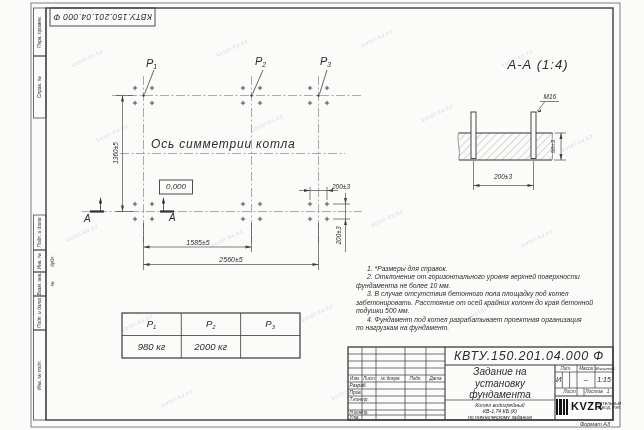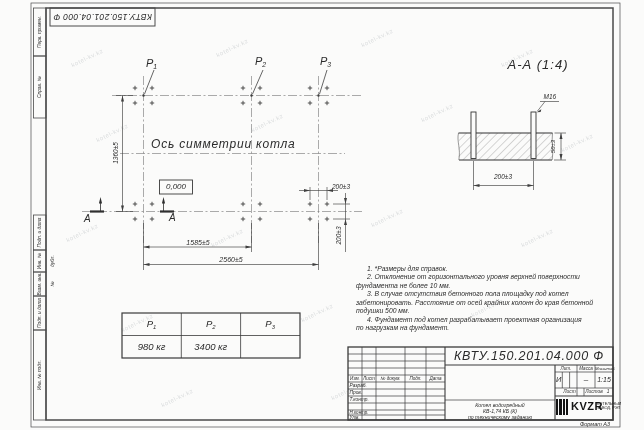--- a/index.html
+++ b/index.html
@@ -226,24 +226,29 @@
     <div class="note-line">забетонировать. Расстояние от осей крайних колонн до края бетонной</div>
     <div class="note-line">подушки 500 мм.</div>
     <div class="note-line indent">4. Фундамент под котел разрабатывает проектная организация</div>
     <div class="note-line">по нагрузкам на фундамент.</div>
   </div>
 
   <span class="t c" style="left:122px;top:313px;width:59px;height:22.5px;line-height:22.5px;font-size:9.5px"><span>P</span><span class="psub">1</span></span>
   <span class="t c" style="left:181.3px;top:313px;width:59px;height:22.5px;line-height:22.5px;font-size:9.5px"><span>P</span><span class="psub">2</span></span>
   <span class="t c" style="left:240.6px;top:313px;width:59px;height:22.5px;line-height:22.5px;font-size:9.5px"><span>P</span><span class="psub">3</span></span>
   <span class="t c" style="left:122px;top:335.5px;width:59px;height:22.5px;line-height:22.5px;font-size:9.5px">980 кг</span>
-  <span class="t c" style="left:181.3px;top:335.5px;width:59px;height:22.5px;line-height:22.5px;font-size:9.5px">3400 кг</span>
+  <span class="t c" style="left:181.3px;top:335.5px;width:59px;height:22.5px;line-height:22.5px;font-size:9.5px">2000 кг</span>
 
   <span class="t c" style="left:447px;top:347.5px;width:164px;height:17px;line-height:17px;font-size:12.5px;letter-spacing:.8px">КВТУ.150.201.04.000 Ф</span>
 
+  <div style="position:absolute;left:446px;top:366px;width:108px;text-align:center">
+    <div class="t" style="position:static;font-size:10px;line-height:11.5px">Задание на</div>
+    <div class="t" style="position:static;font-size:10px;line-height:11.5px">установку</div>
+    <div class="t" style="position:static;font-size:10px;line-height:11.5px">фундамента</div>
+  </div>
   <div style="position:absolute;left:446px;top:401.5px;width:108px;text-align:center">
     <div class="t" style="position:static;font-size:5.2px;line-height:6.1px">Котел водогрейный</div>
     <div class="t" style="position:static;font-size:5.2px;line-height:6.1px">КВ-1,74 КБ (К)</div>
     <div class="t" style="position:static;font-size:5.2px;line-height:6.1px">по техническому заданию</div>
   </div>
 
   <span class="t c" style="left:348px;top:375px;width:14px;height:7px;line-height:7px;font-size:4.6px">Изм.</span>
   <span class="t c" style="left:362px;top:375px;width:14px;height:7px;line-height:7px;font-size:4.6px">Лист</span>
   <span class="t c" style="left:376px;top:375px;width:29px;height:7px;line-height:7px;font-size:4.6px">№ докум.</span>
   <span class="t c" style="left:405px;top:375px;width:21px;height:7px;line-height:7px;font-size:4.6px">Подп.</span>

